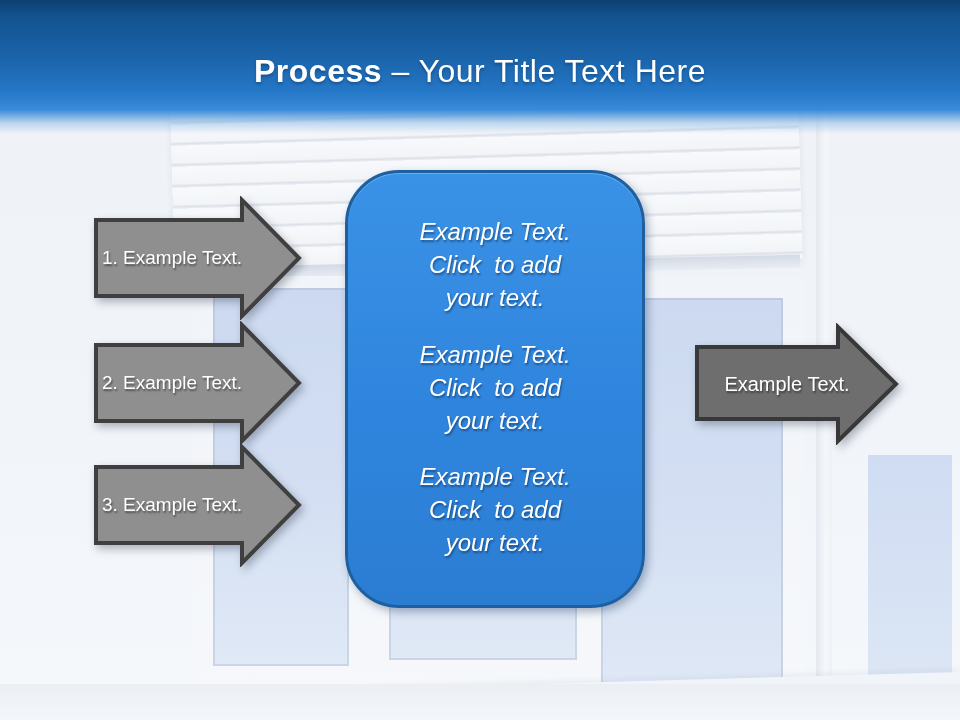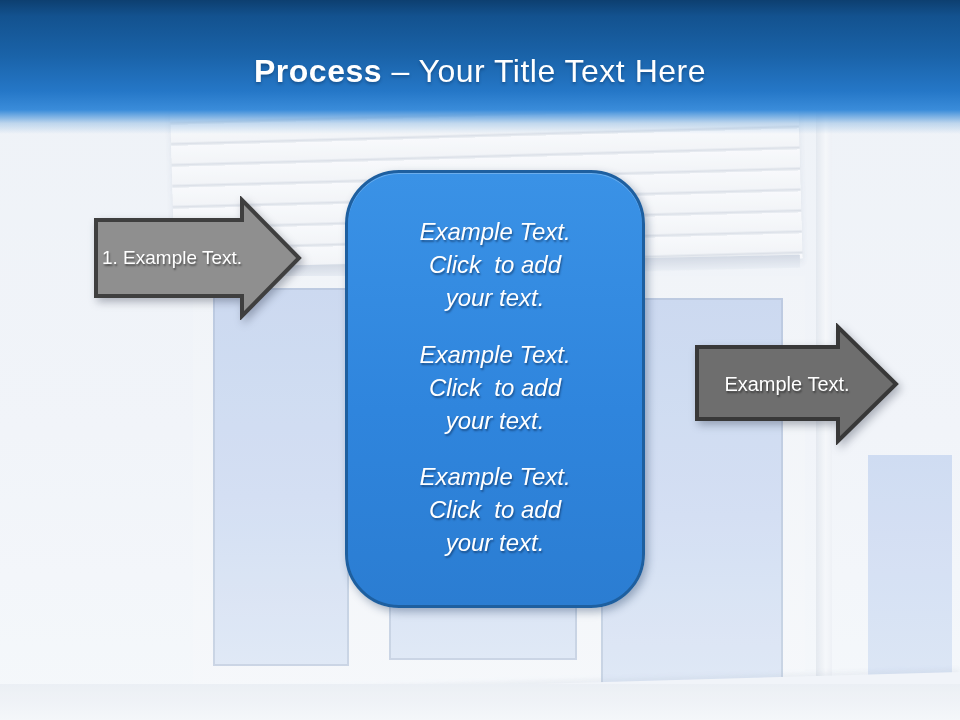--- a/index.html
+++ b/index.html
@@ -118,21 +118,33 @@
     <h1 class="title"><span class="bold">Process</span><span> – Your Title Text Here</span></h1>
   </div>
 
   <div class="arrow arrow-1">
     <svg width="210" height="124" viewBox="0 0 210 124">
       <polygon points="3,24 149,24 149,4 206,62 149,120 149,100 3,100" fill="#8f8f8f" stroke="#3f3f3f" stroke-width="4" stroke-linejoin="miter"></polygon>
     </svg>
     <span class="lbl">1. Example Text.</span>
   </div>
 
+  <div class="arrow arrow-2">
+    <svg width="210" height="124" viewBox="0 0 210 124">
+      <polygon points="3,24 149,24 149,4 206,62 149,120 149,100 3,100" fill="#8f8f8f" stroke="#3f3f3f" stroke-width="4" stroke-linejoin="miter"></polygon>
+    </svg>
+    <span class="lbl">2. Example Text.</span>
+  </div>
 
+  <div class="arrow arrow-3">
+    <svg width="210" height="124" viewBox="0 0 210 124">
+      <polygon points="3,24 149,24 149,4 206,62 149,120 149,100 3,100" fill="#8f8f8f" stroke="#3f3f3f" stroke-width="4" stroke-linejoin="miter"></polygon>
+    </svg>
+    <span class="lbl">3. Example Text.</span>
+  </div>
 
   <div class="bluebox">
     <p>Example Text.
 Click  to add
 your text.</p>
     <p>Example Text.
 Click  to add
 your text.</p>
     <p>Example Text.
 Click  to add

